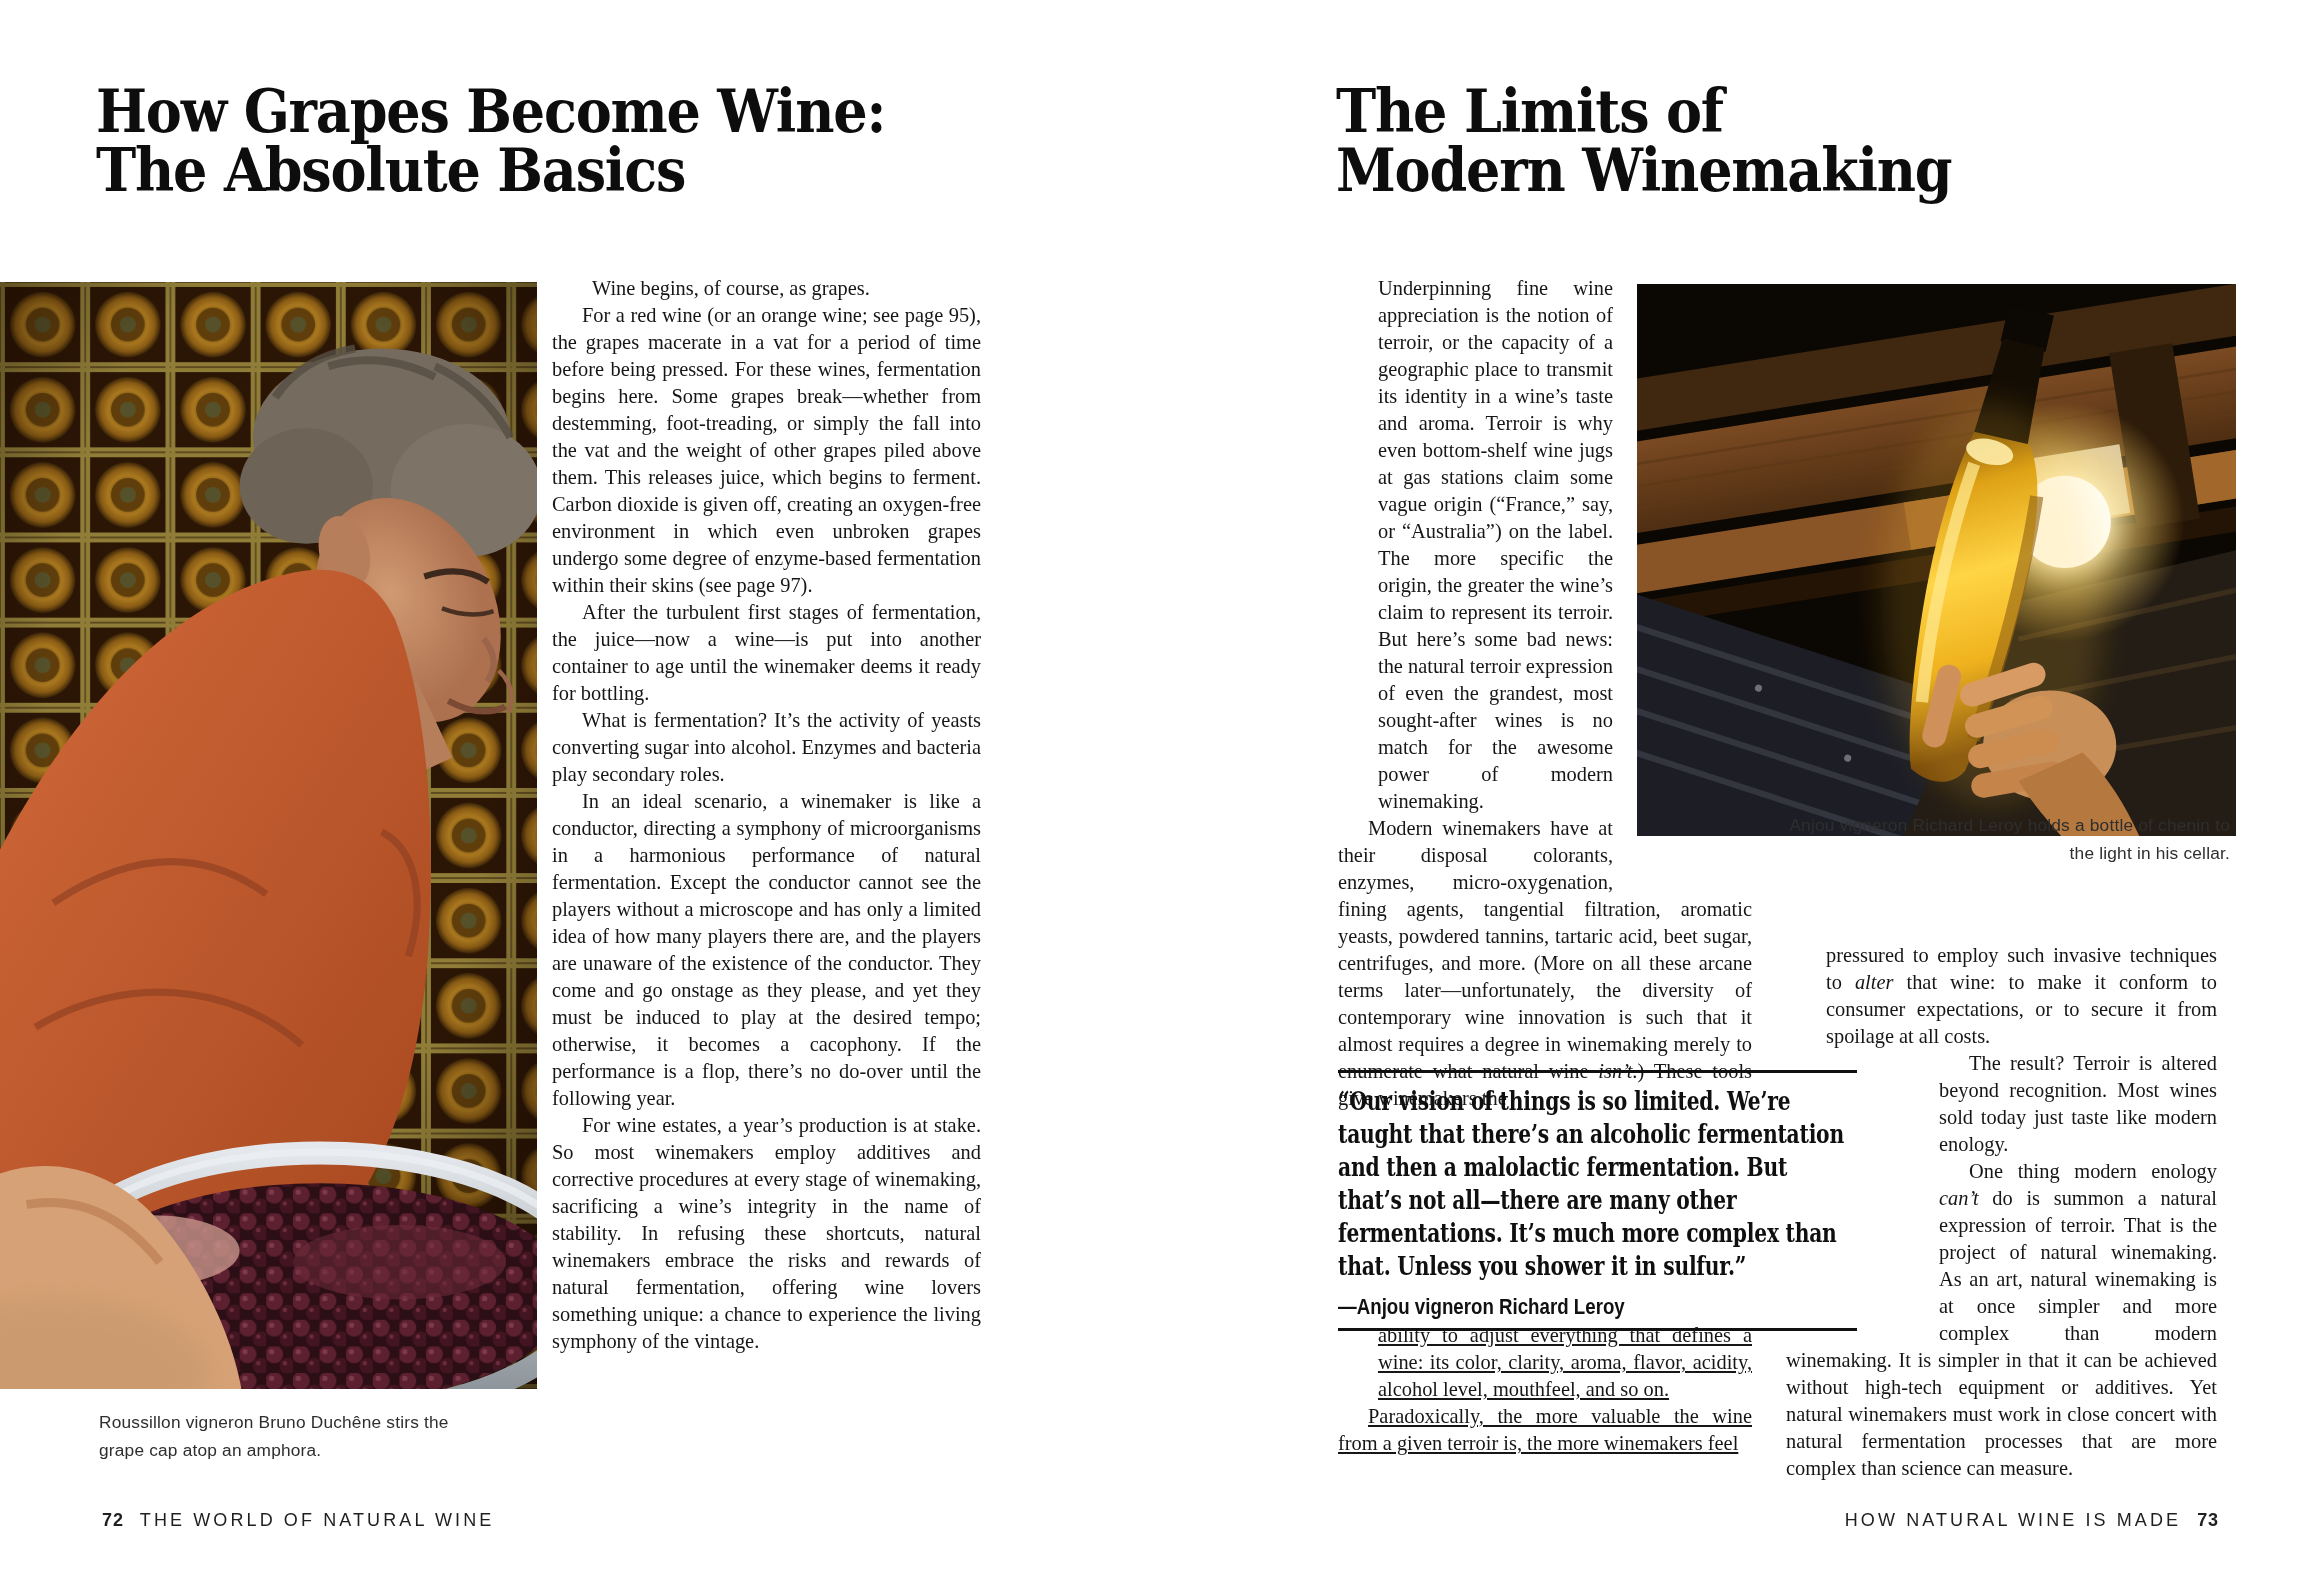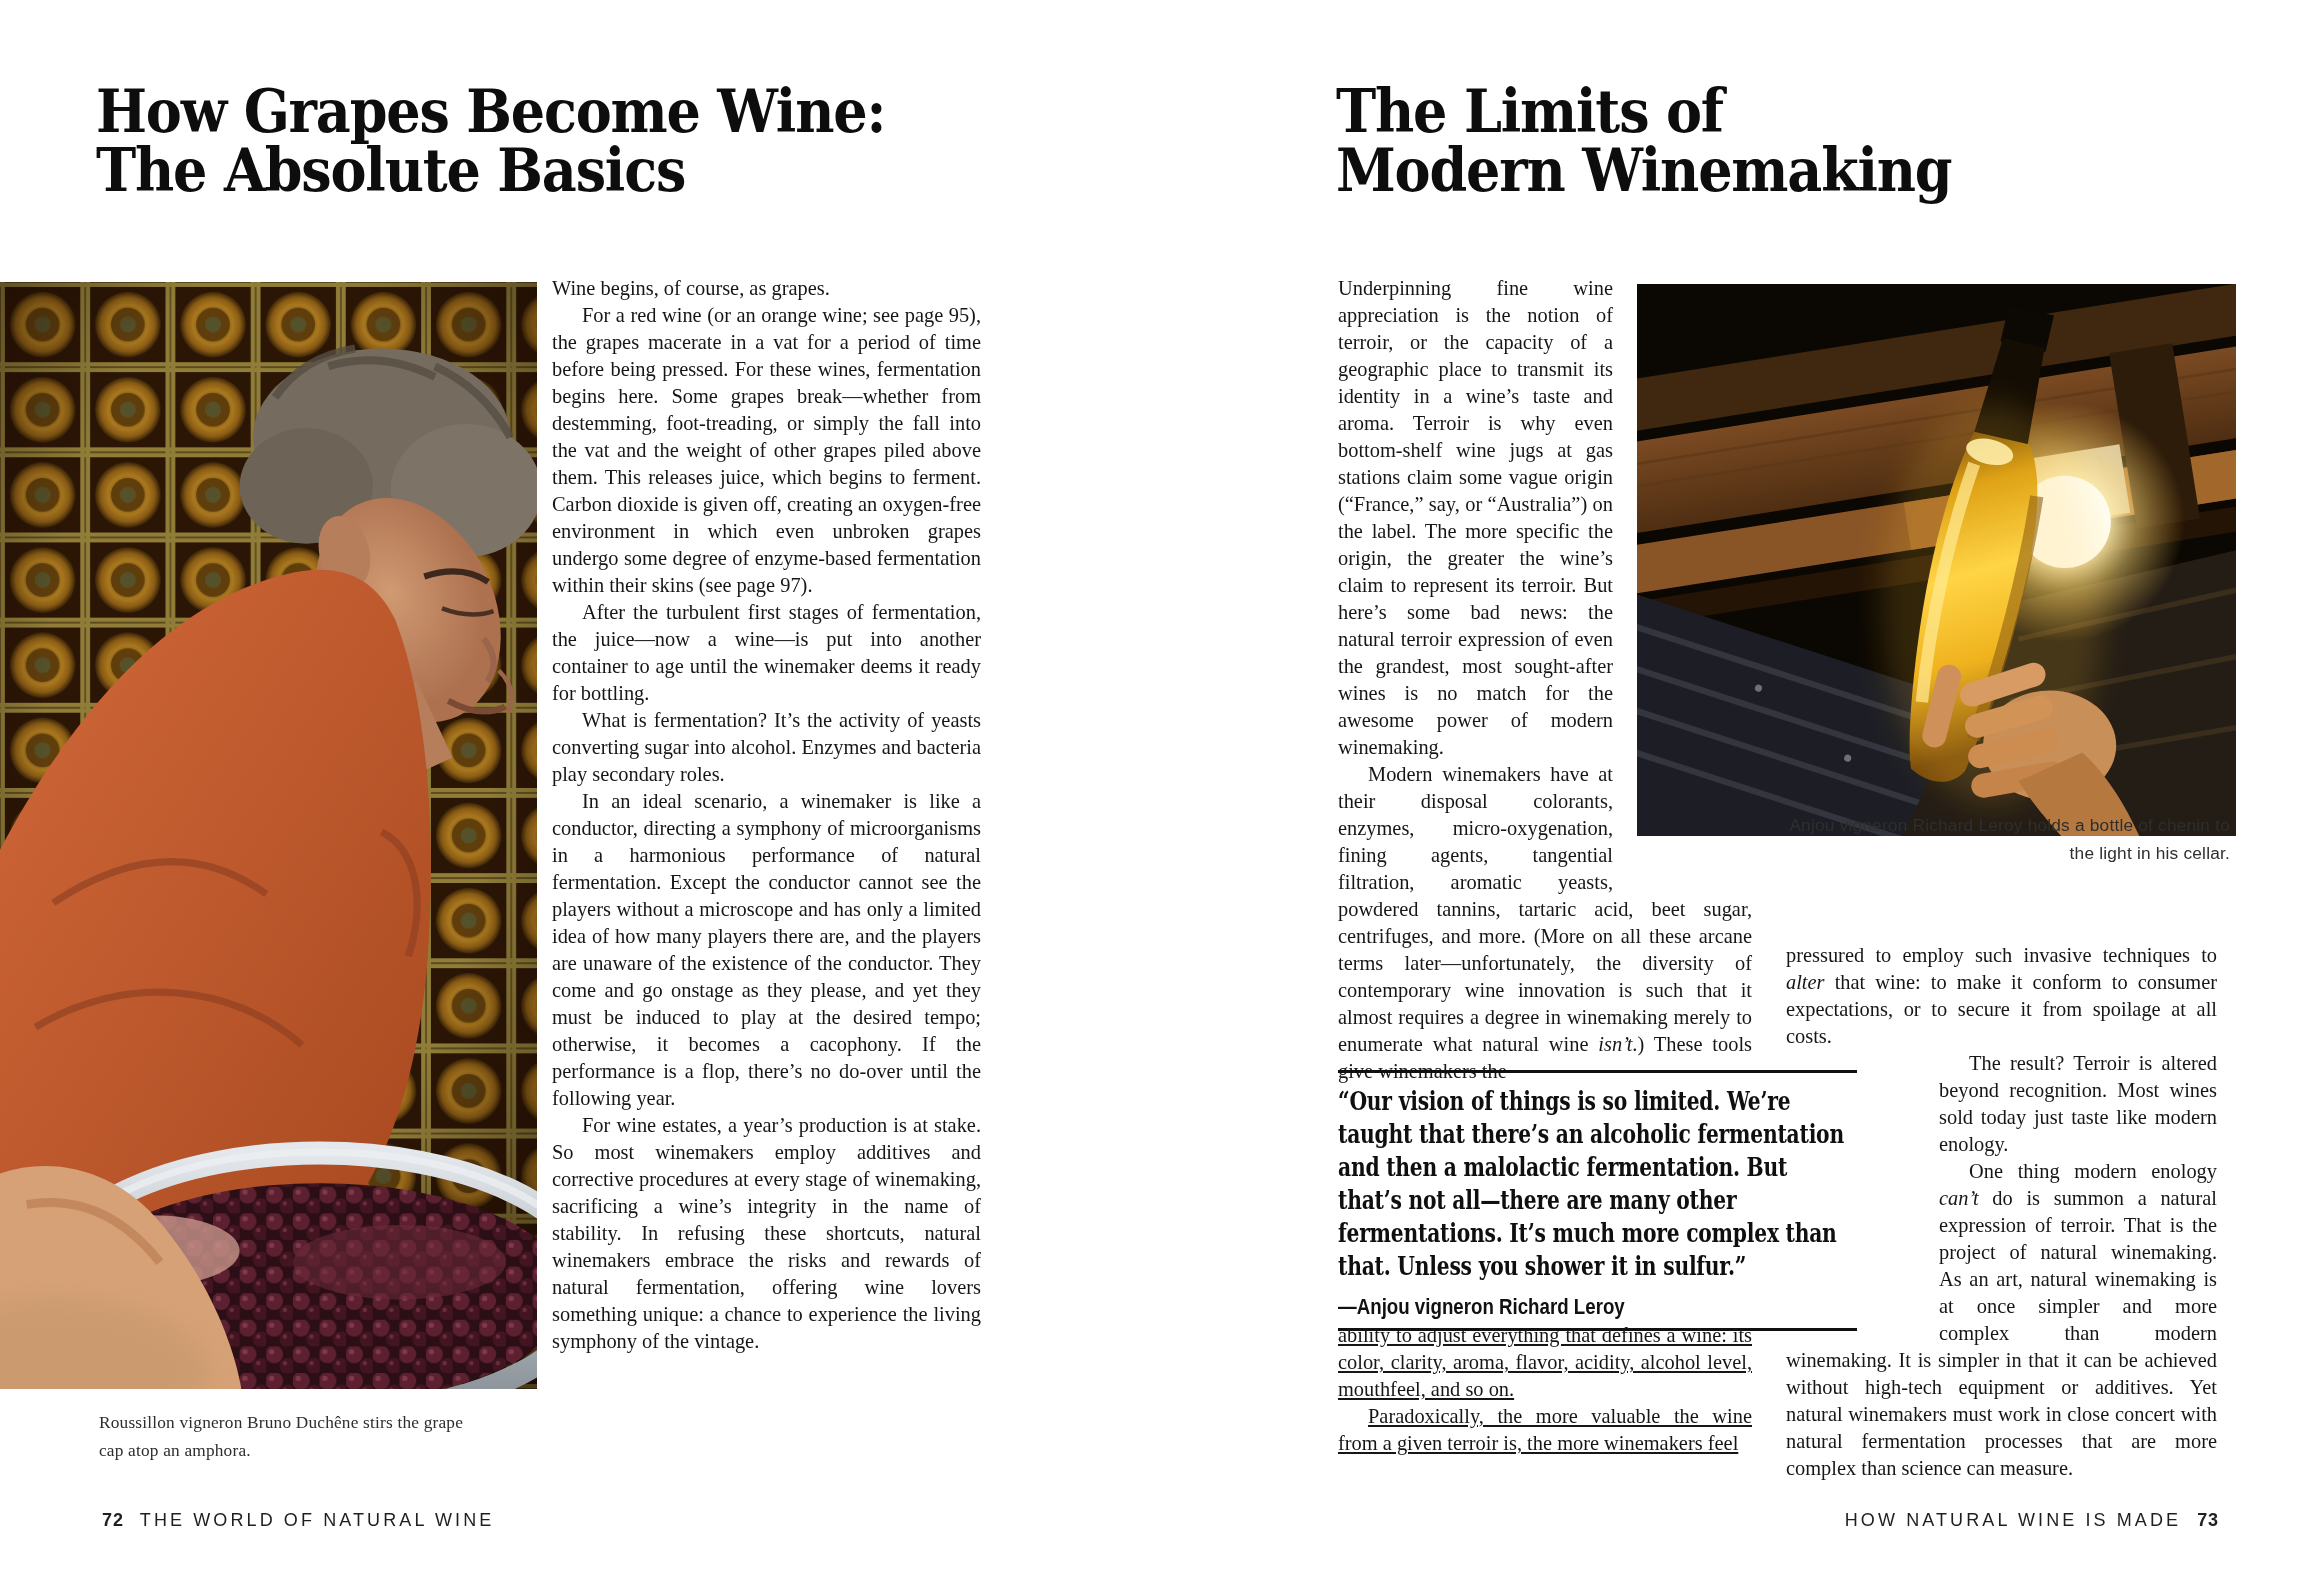--- a/index.html
+++ b/index.html
@@ -6,21 +6,21 @@
   .spread{position:relative;width:2307px;height:1591px;background:#ffffff;overflow:hidden;
           font-family:"Liberation Serif",serif;color:#151515;padding-left:8px;}
   
   .page-title{position:absolute;font-family:"DejaVu Serif",serif;font-weight:700;
               font-size:60px;line-height:59px;letter-spacing:-1.3px;color:#0d0d0d;
               transform:scaleX(0.9);transform-origin:0 0;white-space:nowrap;}
   
   .bodycol{position:absolute;font-size:20.4px;line-height:27px;text-align:justify;
            color:#161616;}
   .bodycol p{margin:0;text-indent:30px;}
-  .bodycol p.noindent{text-indent:0;}
+  .bodycol p.noindent{text-indent:0;margin-left:40px;}
   .bodycol i{font-style:italic;}
   .photo-spacer{float:right;width:139px;height:595px;}
   .quote-spacer{float:left;width:153px;height:275px;}
   
   .pull-quote{position:absolute;left:1338px;top:1070px;width:519px;
               border-top:3.5px solid #101010;border-bottom:3.5px solid #101010;
               padding:12.4px 0 9px 0;}
   .pq-text{font-family:"DejaVu Serif",serif;font-weight:700;font-size:26px;line-height:33px;
            color:#0f0f0f;width:665px;transform:scaleX(0.78);transform-origin:0 0;
            letter-spacing:-0.3px;}
@@ -126,21 +126,21 @@
         <ellipse cx="360" cy="1130" rx="308" ry="148" fill="none" stroke="url(#bowlRim)" stroke-width="26"></ellipse>
         <path d="M70,1085 A 300 140 0 0 1 650,1085" stroke="#eef1f4" stroke-width="8" fill="none" opacity="0.7"></path>
       </g>
 
       <path d="M0,1248 L0,1005 C60,985 130,1000 182,1062 C232,1122 262,1192 272,1248 Z" fill="#d6a176"></path>
       <path d="M30,1040 C90,1030 140,1055 180,1105" stroke="#b5784e" stroke-width="10" fill="none" opacity="0.6"></path>
       <ellipse cx="60" cy="1230" rx="175" ry="85" fill="#c99a6e" opacity="0.8" filter="url(#blurA)"></ellipse>
     </svg>
   </div>
 
-  <div class="caption" style="left:99px;top:1409px;width:373px;font-family:Liberation Serif, serif;">Roussillon vigneron Bruno Duchêne stirs the grape cap atop an amphora.</div>
+  <div class="caption" style="left:99px;top:1409px;width:373px;">Roussillon vigneron Bruno Duchêne stirs the grape cap atop an amphora.</div>
 
   <div class="bodycol" style="left:552px;top:275px;width:429px;">
       <p class="noindent">Wine begins, of course, as grapes.</p>
       <p>For a red wine (or an orange wine; see page 95), the grapes macerate in a vat for a period of time before being pressed. For these wines, fermentation begins here. Some grapes break—whether from destemming, foot-treading, or simply the fall into the vat and the weight of other grapes piled above them. This releases juice, which begins to ferment. Carbon dioxide is given off, creating an oxygen-free environment in which even unbroken grapes undergo some degree of enzyme-based fermentation within their skins (see page 97).</p>
       <p>After the turbulent first stages of fermentation, the juice—now a wine—is put into another container to age until the winemaker deems it ready for bottling.</p>
       <p>What is fermentation? It’s the activity of yeasts converting sugar into alcohol. Enzymes and bacteria play secondary roles.</p>
       <p>In an ideal scenario, a winemaker is like a conductor, directing a symphony of microorganisms in a harmonious performance of natural fermentation. Except the conductor cannot see the players without a microscope and has only a limited idea of how many players there are, and the players are unaware of the existence of the conductor. They come and go onstage as they please, and yet they must be induced to play at the desired tempo; otherwise, it becomes a cacophony. If the performance is a flop, there’s no do-over until the following year.</p>
       <p>For wine estates, a year’s production is at stake. So most winemakers employ additives and corrective procedures at every stage of winemaking, sacrificing a wine’s integrity in the name of stability. In refusing these shortcuts, natural winemakers embrace the risks and rewards of natural fermentation, offering wine lovers something unique: a chance to experience the living symphony of the vintage.</p>
     </div>
 

